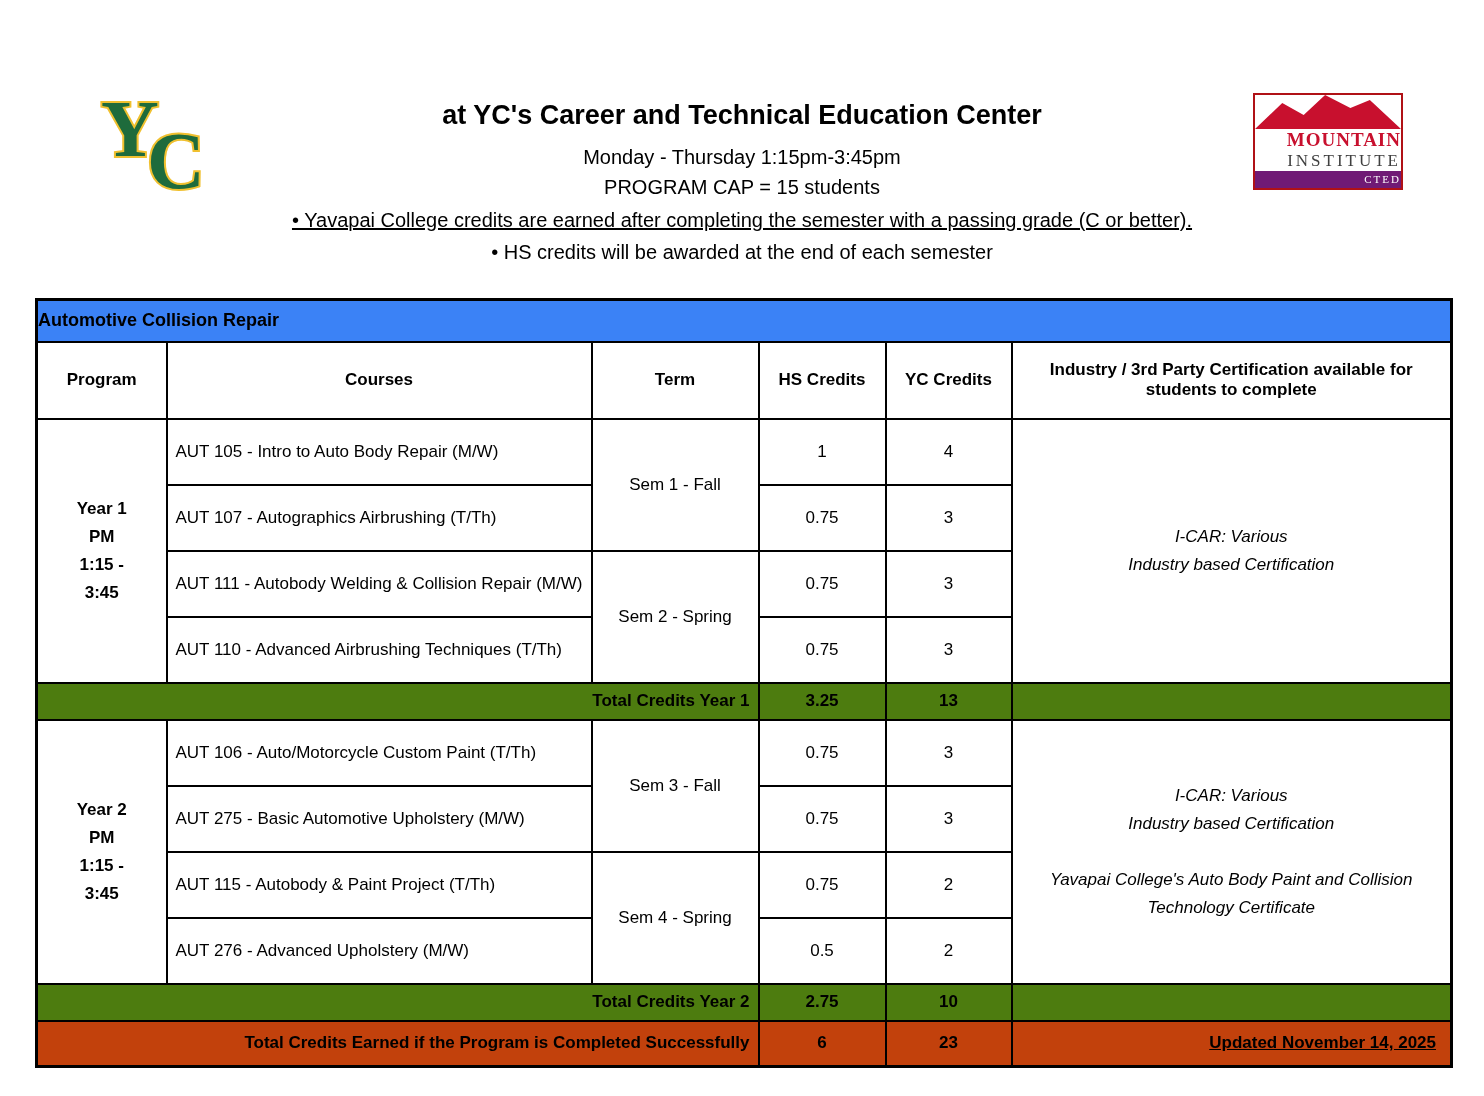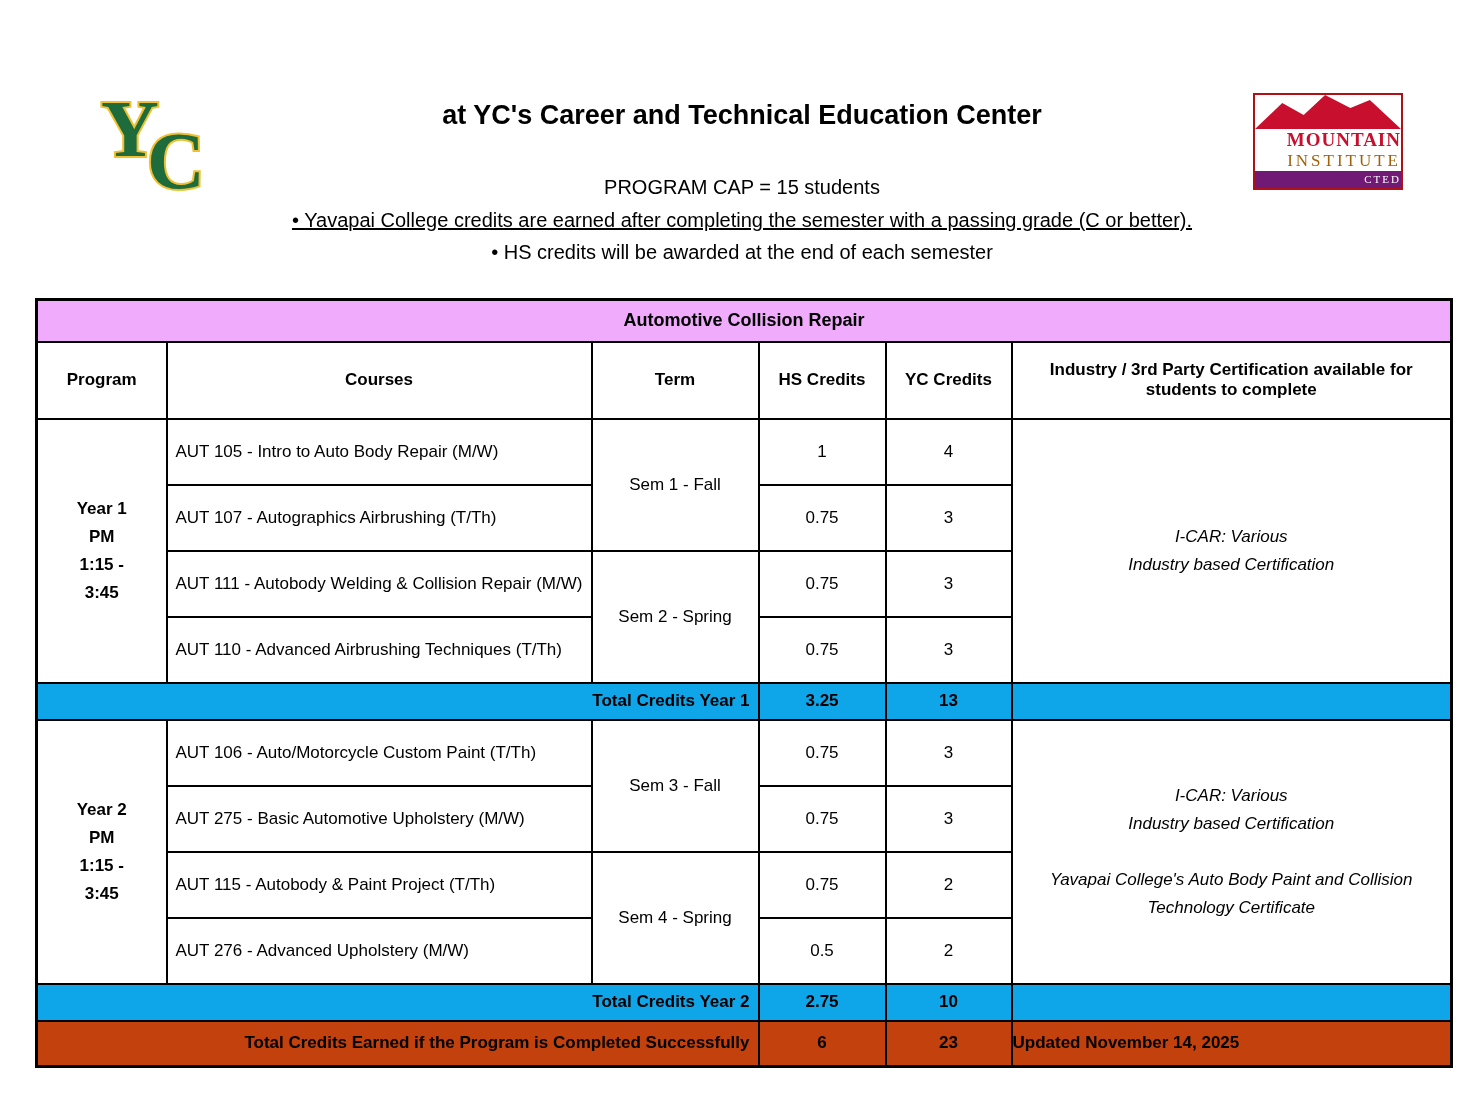--- a/index.html
+++ b/index.html
@@ -33,51 +33,51 @@
 
   
   .mi-logo {
     position: absolute; left: 1253px; top: 93px; width: 150px;
     border: 2px solid #b01116; background: #fff;
     font-family: "Liberation Serif", serif;
     text-align: right;
   }
   .mi-mountain { display: block; width: 100%; height: 34px; }
   .mi-line1 { color: #c8102e; font-weight: bold; font-size: 19px; letter-spacing: 1px; line-height: 22px; }
-  .mi-line2 { color: #a16207; font-size: 17px; letter-spacing: 3px; line-height: 20px; }
+  .mi-line2 { color: #404040; font-size: 17px; letter-spacing: 3px; line-height: 20px; }
   .mi-cted  { background: #701a75; color: #fff; font-size: 11px; letter-spacing: 2px; line-height: 17px; font-family: Liberation Serif, serif; }
 
   
   .table-wrap { position: absolute; left: 35px; top: 298px; }
   table.program-table {
     border-collapse: collapse;
     table-layout: fixed;
     width: 1415px;
     border: 3px solid #000;
     font-size: 17px;
   }
   .program-table td, .program-table th { border: 2px solid #000; vertical-align: middle; overflow: hidden; }
 
   tr.title-row  { height: 42px; }
-  tr.title-row td { background: #f0abfc; font-weight: bold; font-size: 18px; text-align: center; }
+  tr.title-row td { background: #3b82f6; font-weight: bold; font-size: 18px; text-align: left; }
   tr.header-row { height: 77px; }
   tr.header-row th { background: #fff; font-weight: bold; text-align: center; padding: 2px 10px; font-size: 17px; }
   tr.course-row { height: 66px; }
   tr.total-row  { height: 37px; }
-  tr.total-row td { background: #0ea5e9; font-weight: bold; }
+  tr.total-row td { background: #4d7c0f; font-weight: bold; }
   tr.grand-row  { height: 46px; }
   tr.grand-row td { background: #c2410c; font-weight: bold; }
 
   .program-cell { text-align: center; font-weight: bold; white-space: pre-line; line-height: 28px; }
   .course-cell  { text-align: left; padding: 8px 8px; line-height: 26px; }
   .term-cell    { text-align: center; }
   .num-cell     { text-align: center; }
   .cert-cell    { text-align: center; white-space: pre-line; padding: 4px 10px; line-height: 28px; font-style: italic; }
   .total-label  { text-align: right; padding-right: 8px; }
-  .updated-cell { text-align: left; padding-right: 20px; font-size: 17px; }
+  .updated-cell { text-align: right; padding-right: 14px; font-size: 17px; text-decoration: underline; }
 </style>
 </head>
 <body>
 
 <div class="page">
 
   <div class="yc-logo">
     <svg viewBox="0 0 135 105" width="135" height="105">
       <text x="6" y="66" font-size="80" fill="#1e6b3c" stroke="#f0c02f" stroke-width="4">Y</text>
       <text x="52" y="98" font-size="80" fill="#1e6b3c" stroke="#f0c02f" stroke-width="4">C</text>
@@ -87,20 +87,21 @@
   <div class="mi-logo">
     <svg class="mi-mountain" viewBox="0 0 150 34" preserveAspectRatio="none">
       <path d="M0,34 L28,8 L50,20 L72,0 L98,13 L118,5 L150,34 Z" fill="#c8102e"></path>
     </svg>
     <div class="mi-line1">MOUNTAIN</div>
     <div class="mi-line2">INSTITUTE</div>
     <div class="mi-cted">CTED</div>
   </div>
 
   <div class="center-line doc-subtitle">at YC's Career and Technical Education Center</div>
+  <div class="center-line doc-sched">Monday - Thursday 1:15pm-3:45pm</div>
   <div class="center-line doc-cap">PROGRAM CAP = 15 students</div>
   <div class="center-line doc-bullet1">• Yavapai College credits are earned after completing the semester with a passing grade (C or better).</div>
   <div class="center-line doc-bullet2">• HS credits will be awarded at the end of each semester</div>
 
   <div class="table-wrap">
     <table class="program-table">
       <colgroup>
         <col style="width:130px">
           <col style="width:425px">
           <col style="width:167px">

